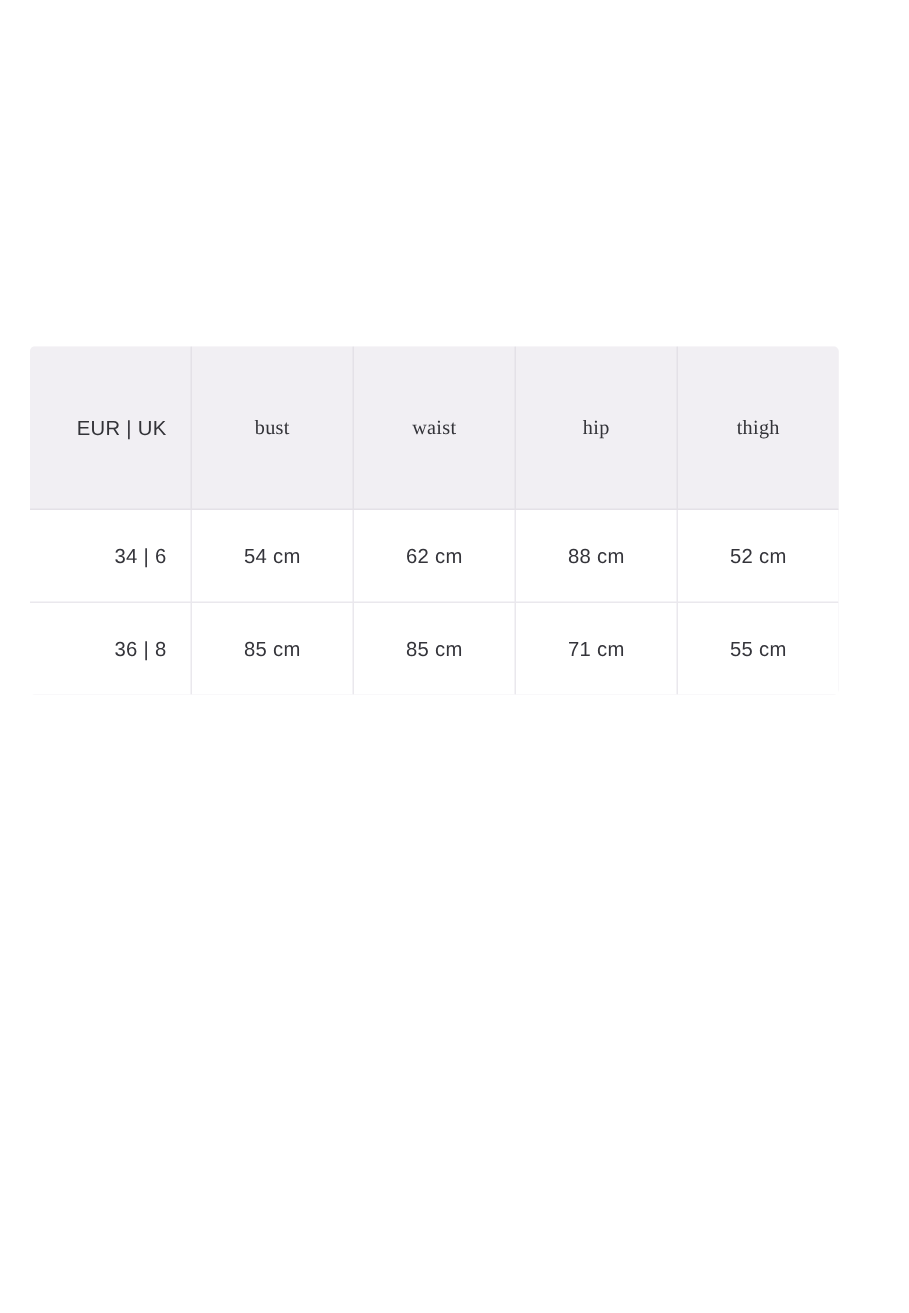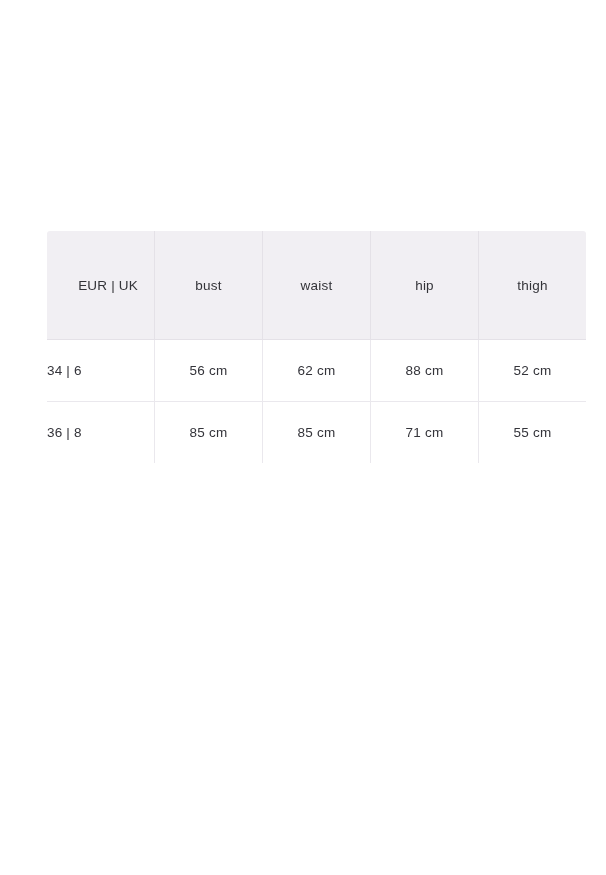--- a/index.html
+++ b/index.html
@@ -15,21 +15,21 @@
     -webkit-font-smoothing: antialiased;
   }
   .page {
     position: relative;
     width: 606px;
     height: 875px;
     background: #ffffff;
   }
   .table-wrap {
     position: absolute;
-    left: 46px;
+    left: 19px;
     top: 230px;
     width: 540px;
   }
   table.size-table {
     width: 540px;
     border-collapse: collapse;
     table-layout: fixed;
     background: #ffffff;
     border: 1px solid #e6e4e9;
     border-radius: 4px;
@@ -57,40 +57,42 @@
   }
   thead th:last-child {
     border-right: none;
   }
   thead th.first-col {
     text-align: right;
     padding-right: 16px;
   }
   thead th.data-col {
     text-align: center;
+    font-family: Liberation Serif, serif;
   }
   tbody td {
     height: 61px;
     border-right: 1px solid #eae8ed;
     border-bottom: 1px solid #eae8ed;
     font-size: 13.5px;
     color: #34343a;
     font-weight: 400;
     letter-spacing: 0.2px;
     vertical-align: middle;
     padding: 0;
     background: #ffffff;
   }
   tbody td:last-child {
     border-right: none;
   }
   tbody tr:last-child td {
     border-bottom: none;
   }
   tbody td.first-col {
+    text-align: right;
     padding-right: 16px;
   }
   tbody td.data-col {
     text-align: center;
   }
 </style>
 </head>
 <body>
 
 <div class="page">
@@ -108,21 +110,21 @@
           <th class="first-col">EUR | UK</th>
           <th class="data-col">bust</th>
           <th class="data-col">waist</th>
           <th class="data-col">hip</th>
           <th class="data-col">thigh</th>
         </tr>
       </thead>
       <tbody>
         <tr>
           <td class="first-col">34 | 6</td>
-          <td class="data-col">56 cm</td>
+          <td class="data-col">54 cm</td>
           <td class="data-col">62 cm</td>
           <td class="data-col">88 cm</td>
           <td class="data-col">52 cm</td>
         </tr>
         <tr>
           <td class="first-col">36 | 8</td>
           <td class="data-col">85 cm</td>
           <td class="data-col">85 cm</td>
           <td class="data-col">71 cm</td>
           <td class="data-col">55 cm</td>

